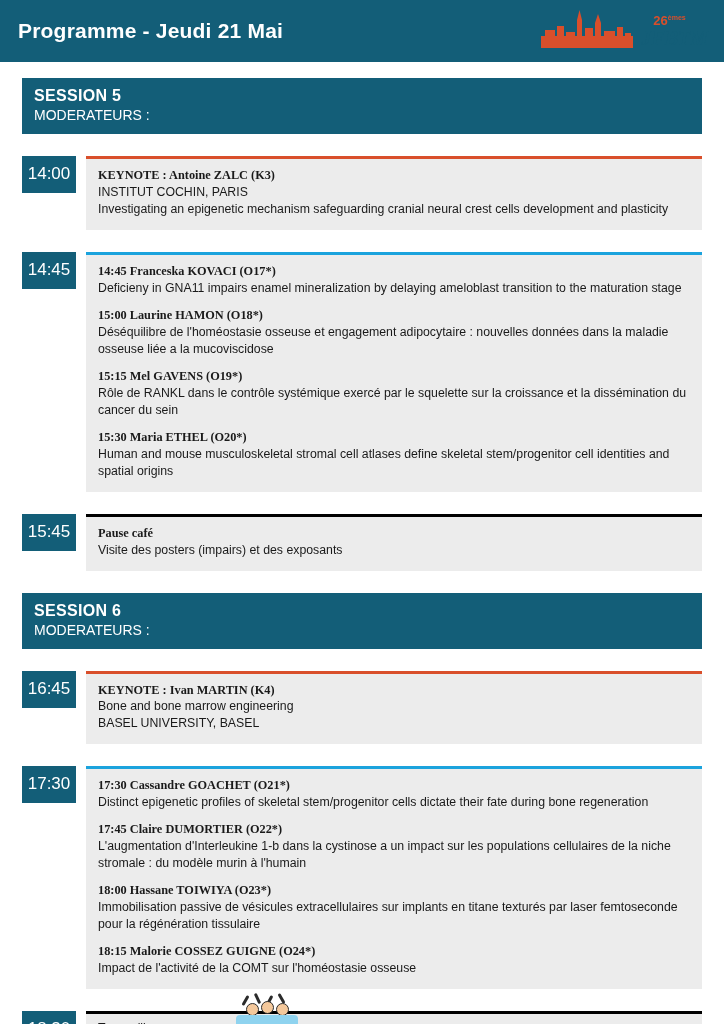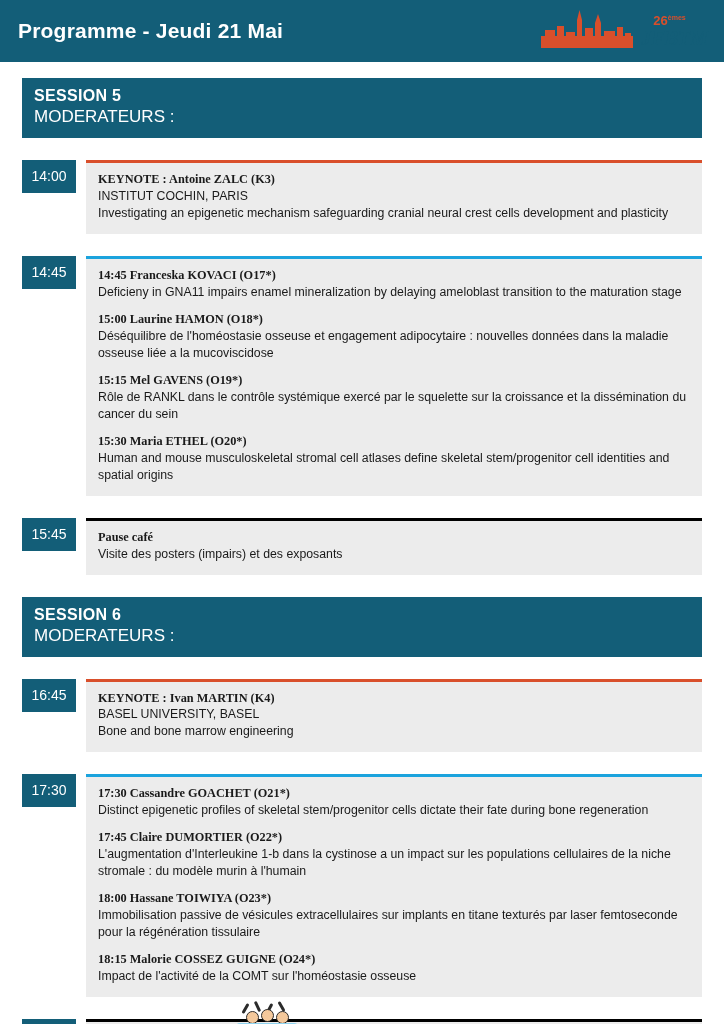--- a/index.html
+++ b/index.html
@@ -77,36 +77,36 @@
     color: #ffffff;
     padding: 9px 12px 11px 12px;
     margin-bottom: 22px;
   }
   .session-title {
     font-size: 16px;
     font-weight: bold;
     letter-spacing: 0.3px;
   }
   .session-mod {
-    font-size: 17px;
+    font-size: 14px;
     font-weight: normal;
     margin-top: 2px;
   }
 
   
   .slot {
     display: flex;
     align-items: flex-start;
     margin-bottom: 22px;
   }
   .time {
     flex: 0 0 54px;
     background: #135e78;
     color: #ffffff;
-    font-size: 14px;
+    font-size: 17px;
     text-align: center;
     padding: 8px 0 9px 0;
     margin-right: 10px;
   }
   .slot-body {
     flex: 1 1 auto;
     background: #ececec;
     border-top: 3px solid #000000;
     padding: 8px 12px 12px 12px;
     min-height: 28px;
@@ -224,22 +224,22 @@
           </div>
         </div>
         <div class="session">
           <div class="session-title">SESSION 6</div>
           <div class="session-mod">MODERATEURS :</div>
         </div>
         <div class="slot">
           <div class="time">16:45</div>
           <div class="slot-body keynote">
             <div class="line b">KEYNOTE : Ivan MARTIN (K4)</div>
+            <div class="line">Bone and bone marrow engineering</div>
             <div class="line">BASEL UNIVERSITY, BASEL</div>
-            <div class="line">Bone and bone marrow engineering</div>
           </div>
         </div>
         <div class="slot">
           <div class="time">17:30</div>
           <div class="slot-body comms">
             <div class="line b">17:30 Cassandre GOACHET (O21*)</div>
             <div class="line">Distinct epigenetic profiles of skeletal stem/progenitor cells dictate their fate during bone regeneration</div>
             <div class="line b sp">17:45 Claire DUMORTIER (O22*)</div>
             <div class="line">L'augmentation d'Interleukine 1-b dans la cystinose a un impact sur les populations cellulaires de la niche stromale : du modèle murin à l'humain</div>
             <div class="line b sp">18:00 Hassane TOIWIYA (O23*)</div>

